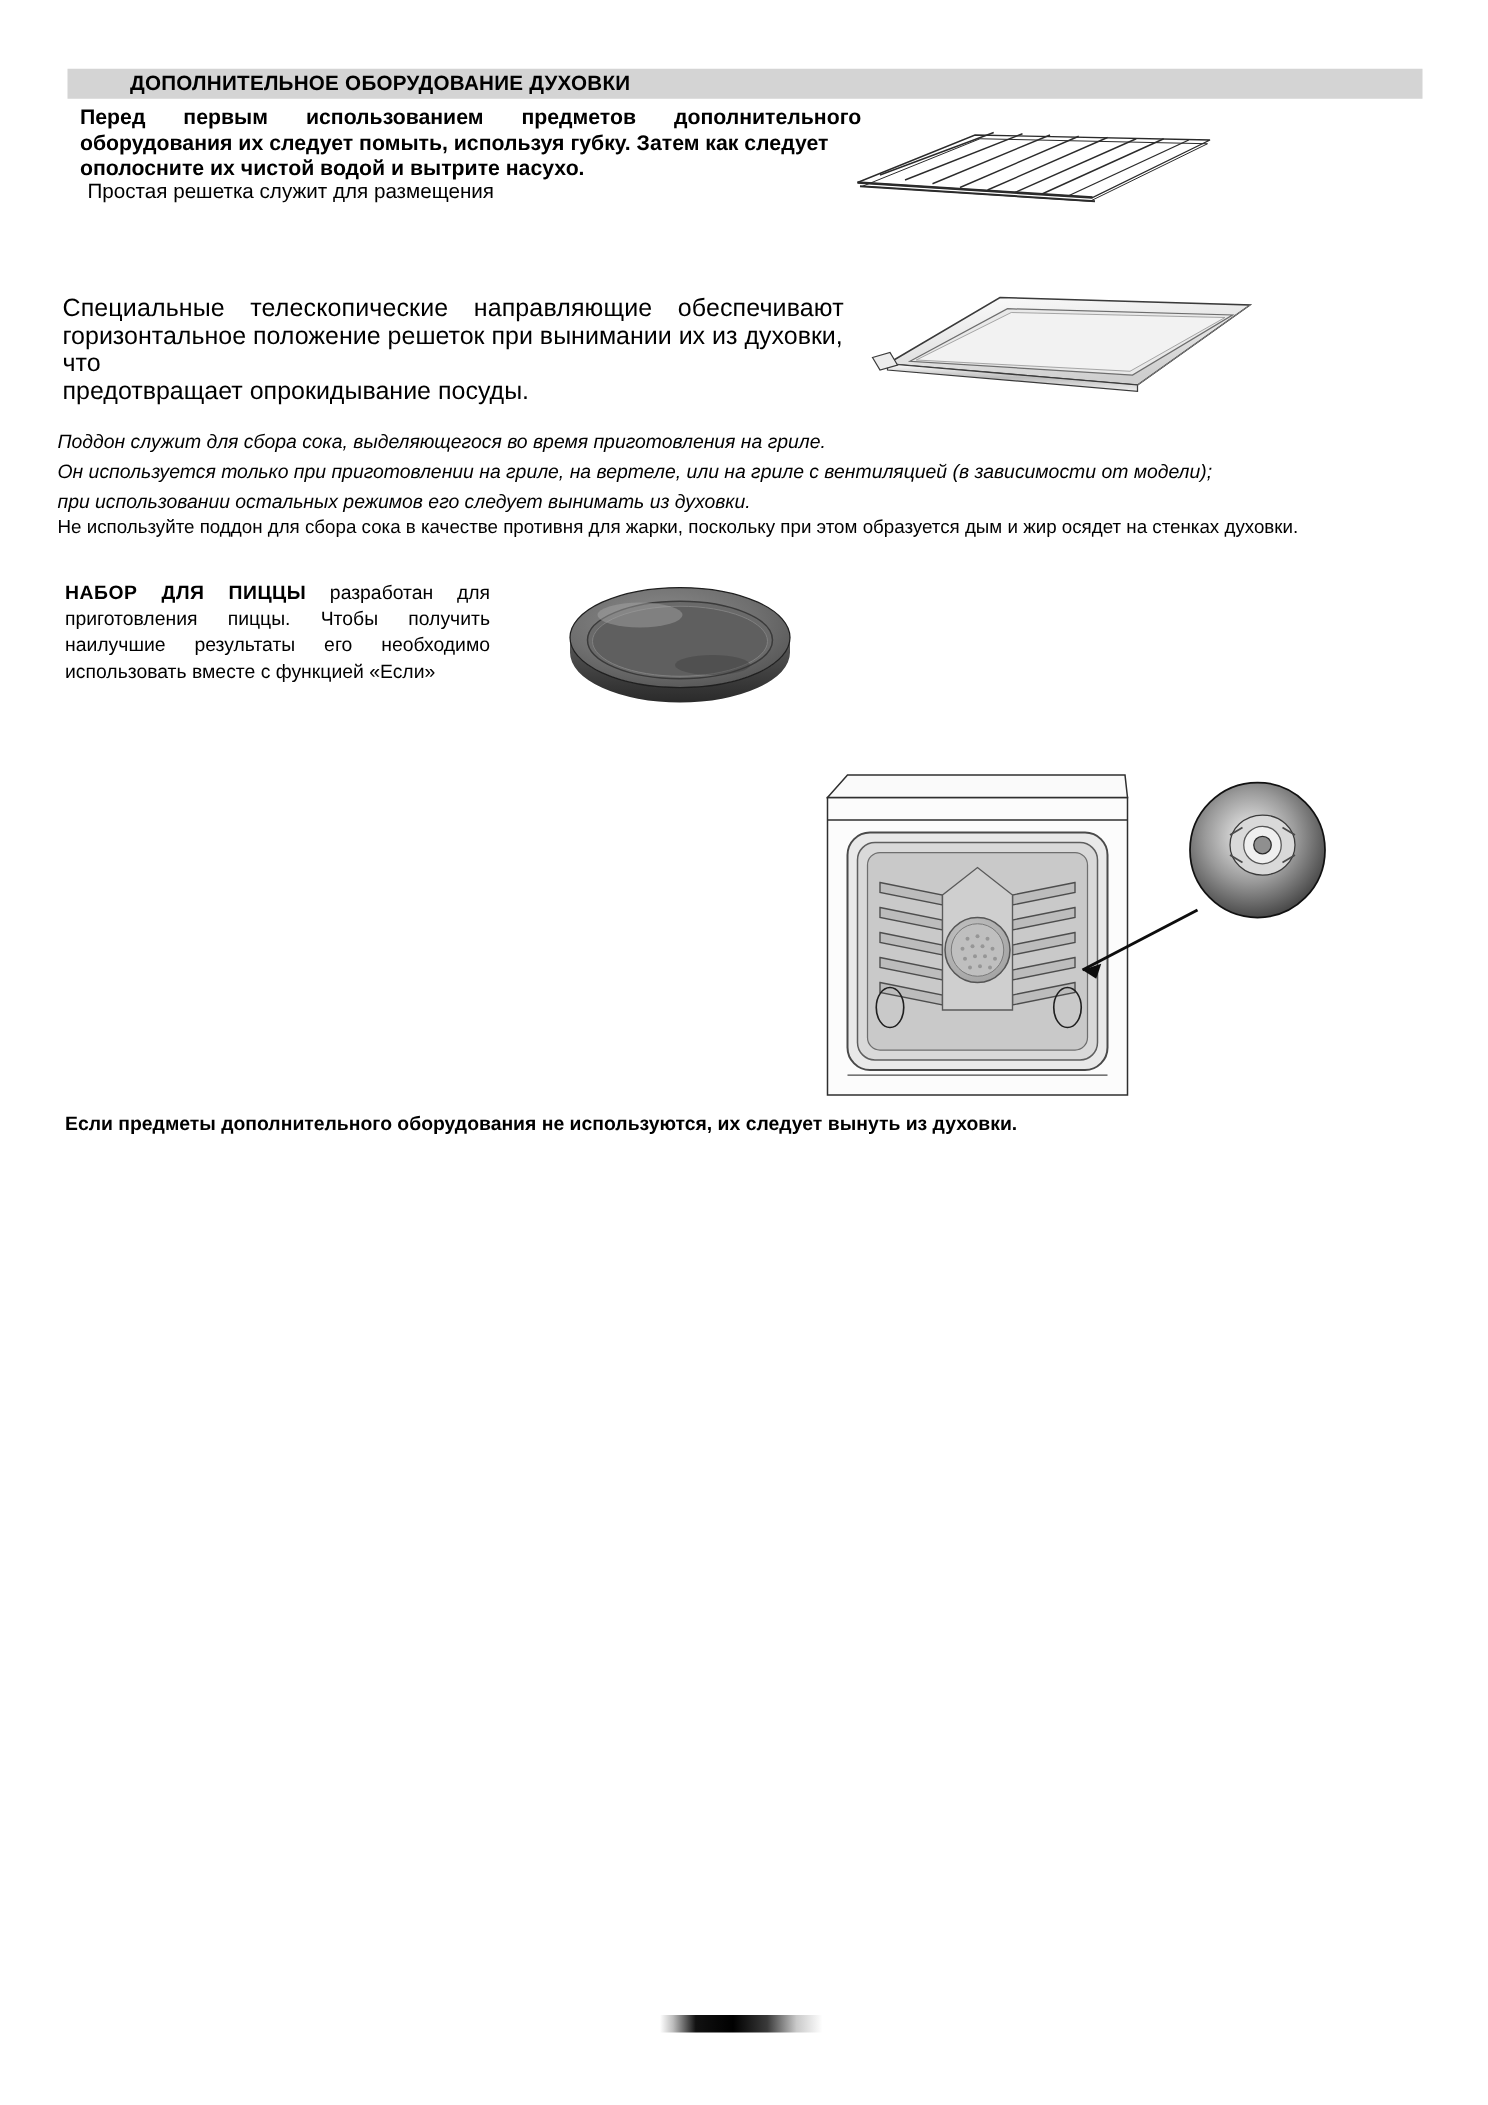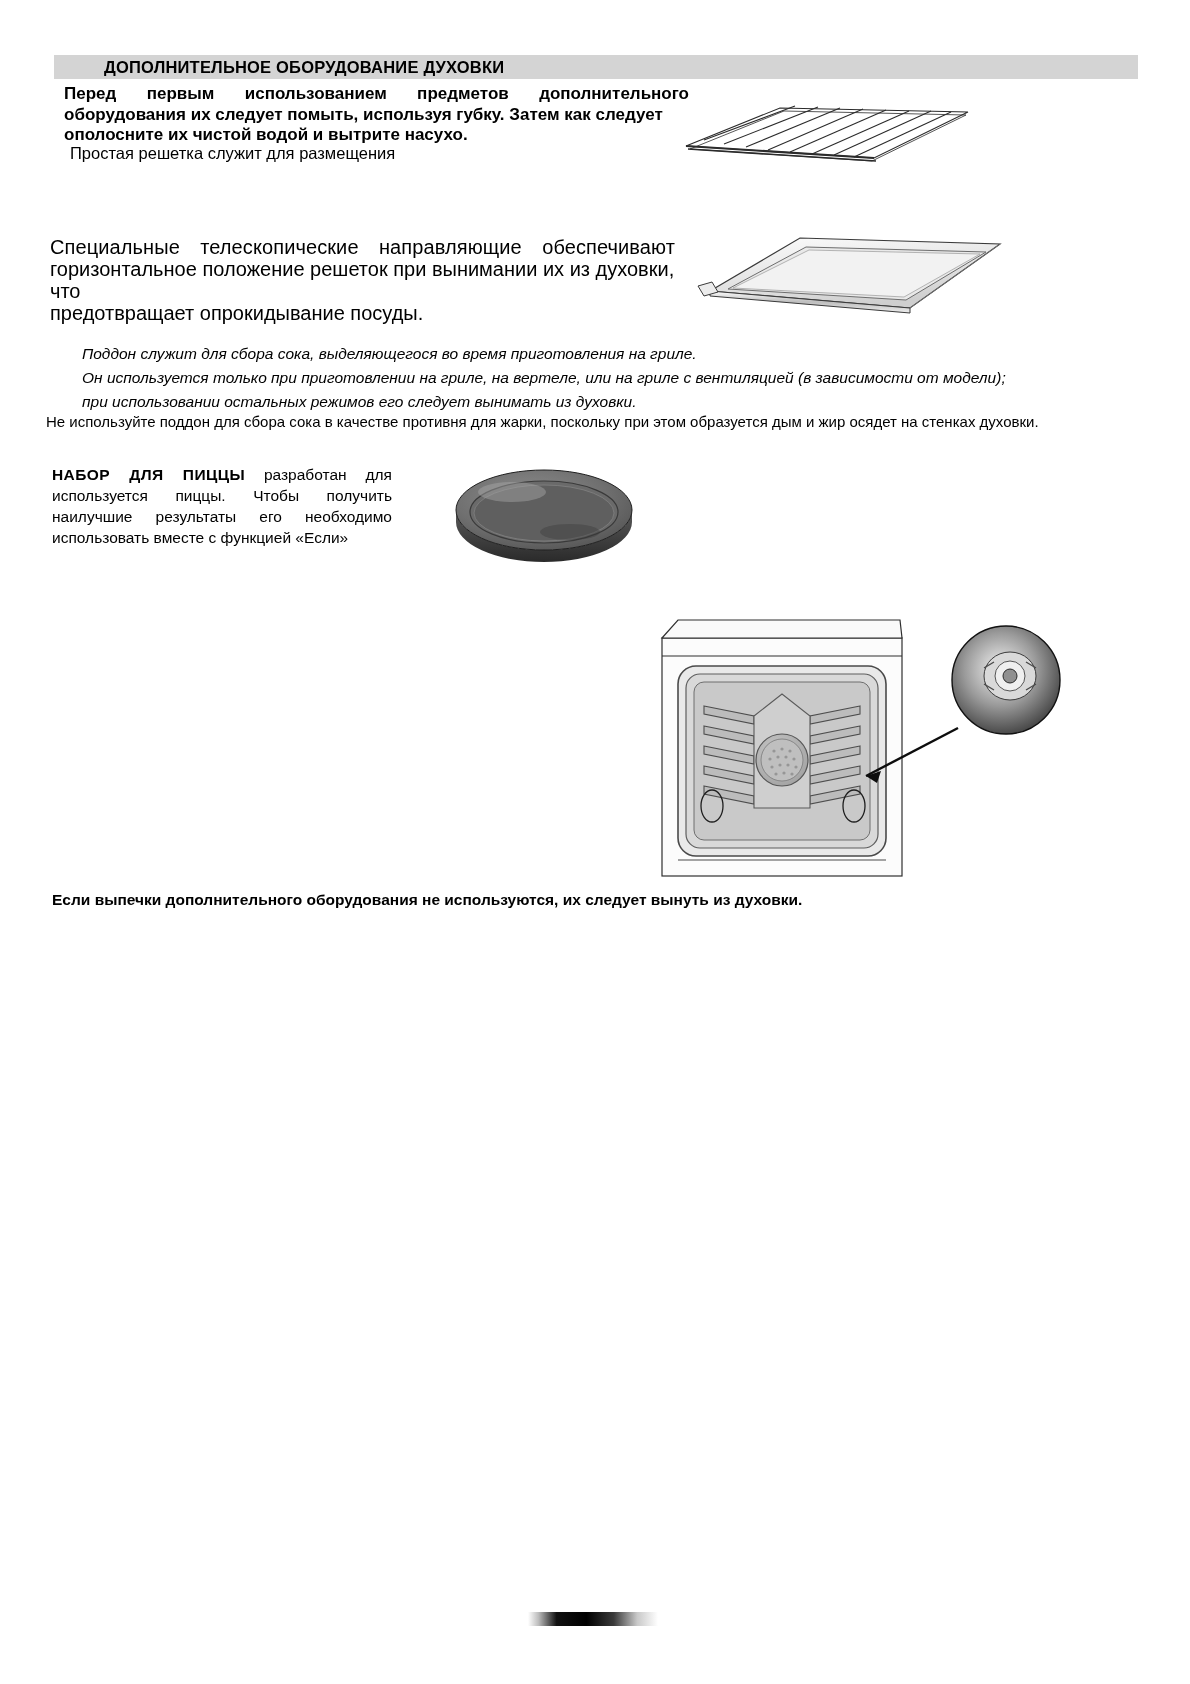--- a/index.html
+++ b/index.html
@@ -81,21 +81,20 @@
   .tele-desc .t3 { display: block; }
 
   .tray-italic {
     position: absolute;
     left: 46px;
     top: 342px;
     width: 1100px;
     font-size: 15.5px;
     font-style: italic;
     line-height: 24px;
-    margin-left: 36px;
   }
   .tray-italic span { display: block; white-space: nowrap; }
 
   .tray-note {
     position: absolute;
     left: 46px;
     top: 411px;
     width: 1100px;
     font-size: 15px;
     line-height: 22px;
@@ -237,21 +236,21 @@
   <div class="tray-italic">
     <span>Поддон служит для сбора сока, выделяющегося во время приготовления на гриле.</span>
     <span>Он используется только при приготовлении на гриле, на вертеле,  или на гриле с вентиляцией (в зависимости от модели);</span>
     <span>при использовании остальных режимов его следует вынимать из духовки.</span>
   </div>
 
   <div class="tray-note">Не используйте поддон для сбора сока в качестве противня для жарки, поскольку при этом образуется дым и жир осядет на стенках духовки.</div>
 
   <div class="pizza-text">
     <span class="pl"><b>НАБОР ДЛЯ ПИЦЦЫ</b><span> разработан для</span></span>
-    <span class="pl">используется пиццы. Чтобы получить</span>
+    <span class="pl">приготовления пиццы. Чтобы получить</span>
     <span class="pl">наилучшие результаты его необходимо</span>
     <span class="pl-last">использовать вместе с функцией «Если»</span>
   </div>
 
   <div class="fig-pizza">
     <svg viewBox="0 0 190 125" width="190" height="125">
       <defs>
         <radialGradient id="panIn" cx="0.42" cy="0.35" r="0.8">
           <stop offset="0%" stop-color="#8d8d8d"></stop>
           <stop offset="55%" stop-color="#6f6f6f"></stop>
@@ -347,18 +346,18 @@
       <ellipse cx="362" cy="68" rx="7" ry="7" fill="#8f8f8f" stroke="#2a2a2a" stroke-width="1"></ellipse>
       <path d="M 336 60 L 346 54 M 336 76 L 346 82 M 388 60 L 378 54 M 388 76 L 378 82" stroke="#4a4a4a" stroke-width="1.4" fill="none"></path>
 
       <g stroke="#0d0d0d" stroke-width="2.4" fill="#0d0d0d">
         <line x1="310" y1="120" x2="218" y2="168"></line>
         <polygon points="218,168 233,163 229,175" stroke="none"></polygon>
       </g>
     </svg>
   </div>
 
-  <div class="footer-bold">Если выпечки дополнительного оборудования не используются, их следует вынуть из духовки.</div>
+  <div class="footer-bold">Если предметы дополнительного оборудования не используются, их следует вынуть из духовки.</div>
 
   <div style="position:absolute; left:528px; top:1612px; width:130px; height:14px;
               background:linear-gradient(to right,#ffffff 0%,#bdbdbd 8%,#111111 22%,#000000 45%,#3a3a3a 66%,#c9c9c9 84%,#ffffff 100%);"></div>
 
 </div>
 
 </body></html>

